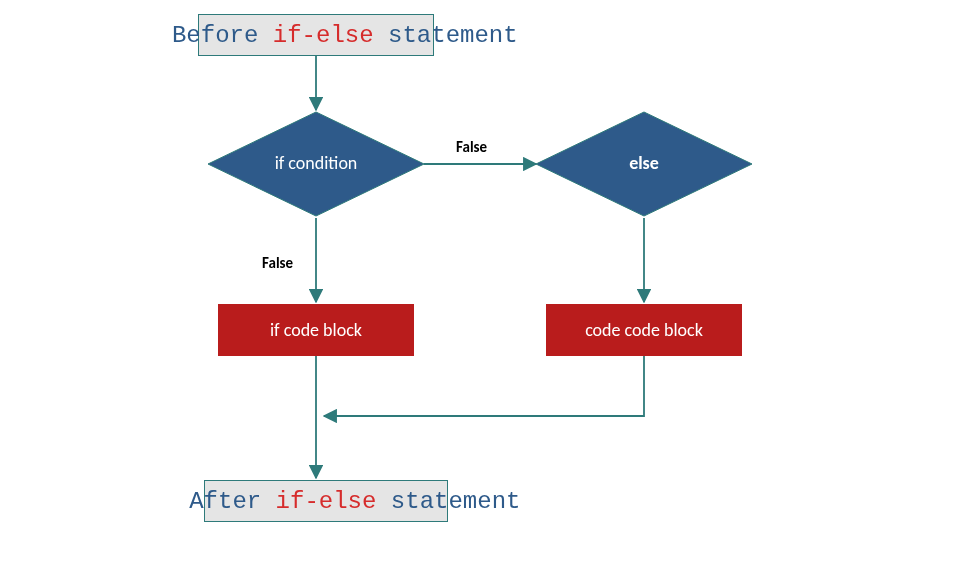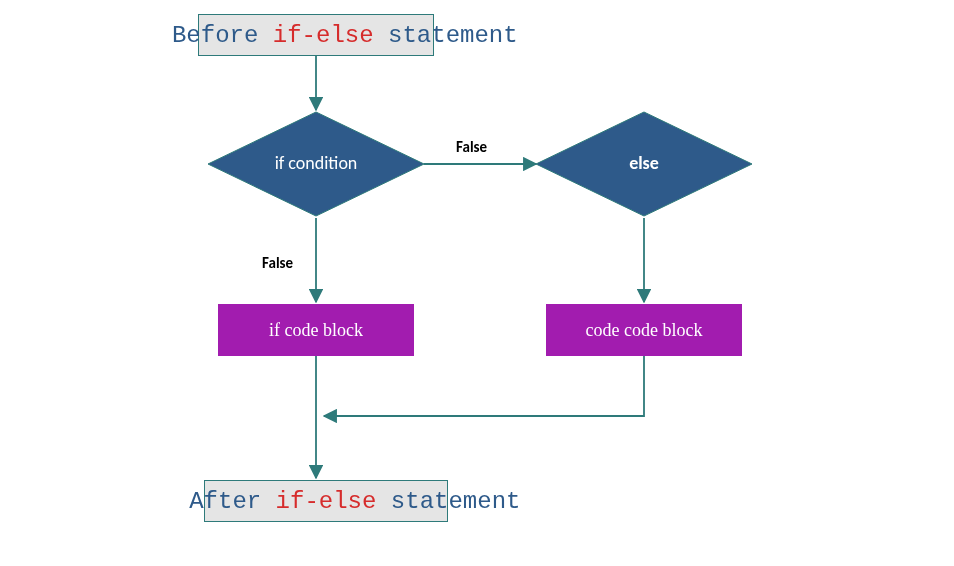--- a/index.html
+++ b/index.html
@@ -24,28 +24,27 @@
     display: flex;
     align-items: center;
     justify-content: center;
     font-size: 24px;
     box-sizing: border-box;
     font-family: Liberation Mono, monospace;
   }
   .box .red { color: #d62c2c; }
   .solid-box {
     position: absolute;
-    background: #a21caf;
+    background: #b91c1c;
     color: #ffffff;
     display: flex;
     align-items: center;
     justify-content: center;
     font-size: 18px;
     box-sizing: border-box;
-    font-family: Liberation Serif, serif;
   }
   .diamond-label {
     position: absolute;
     color: #ffffff;
     font-size: 18px;
     text-align: center;
     pointer-events: none;
   }
   .edge-label {
     position: absolute;

